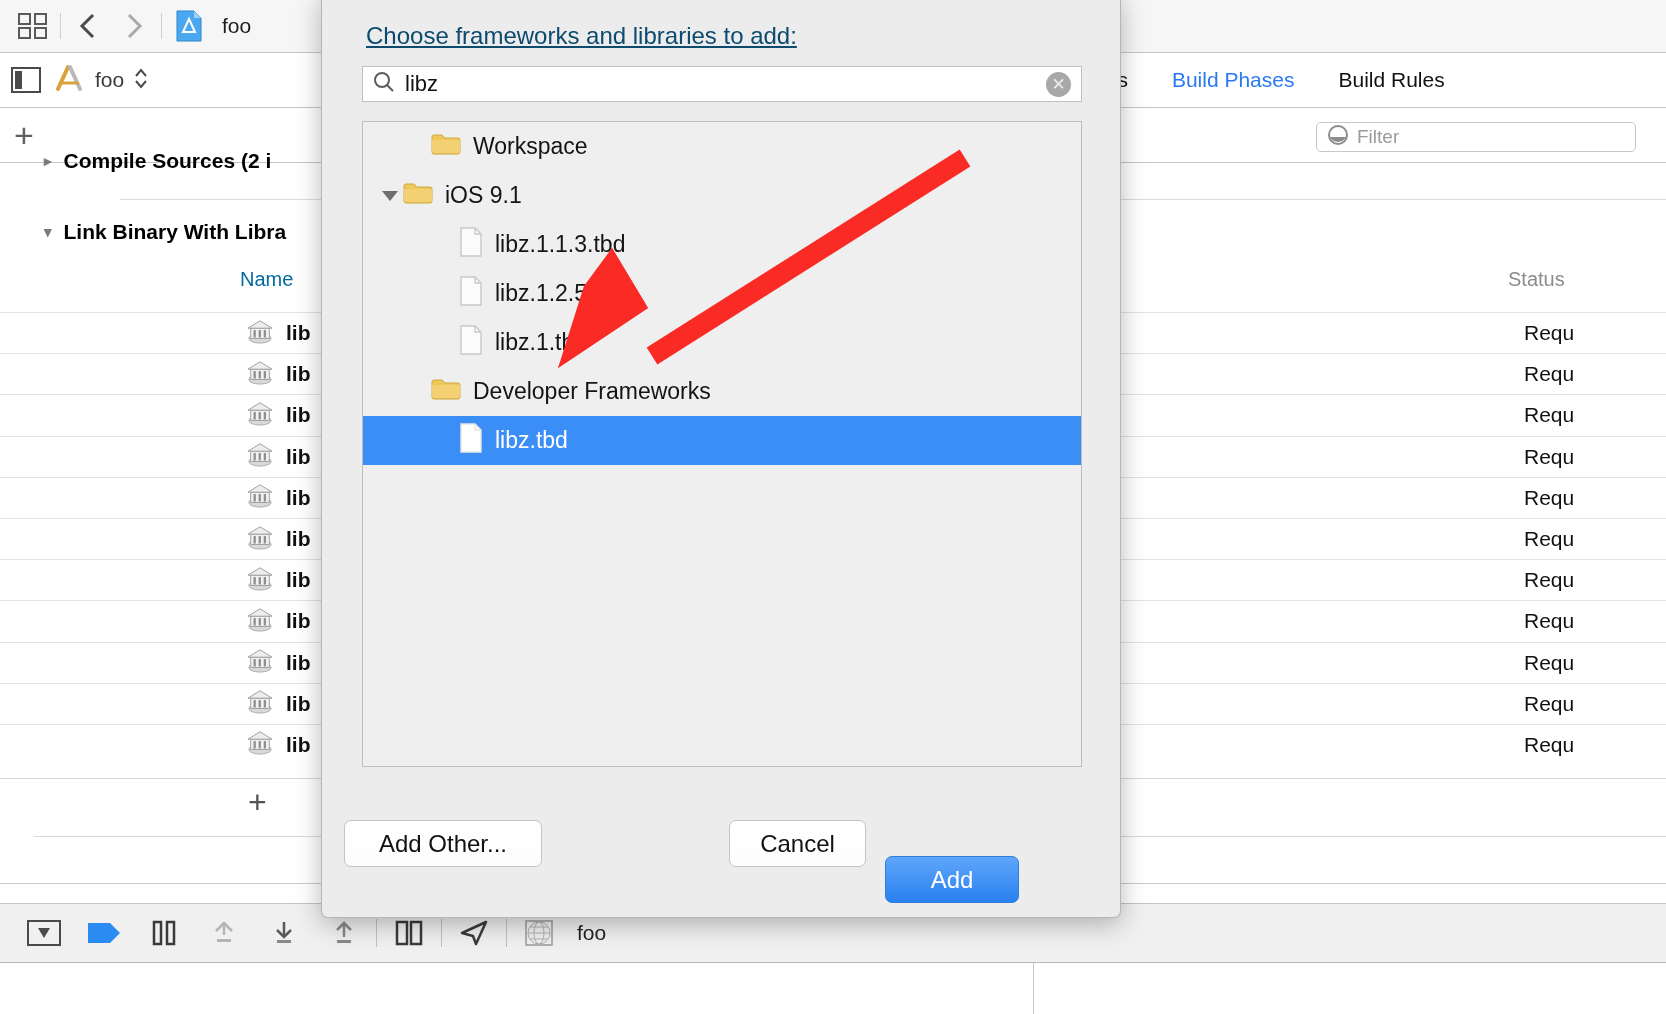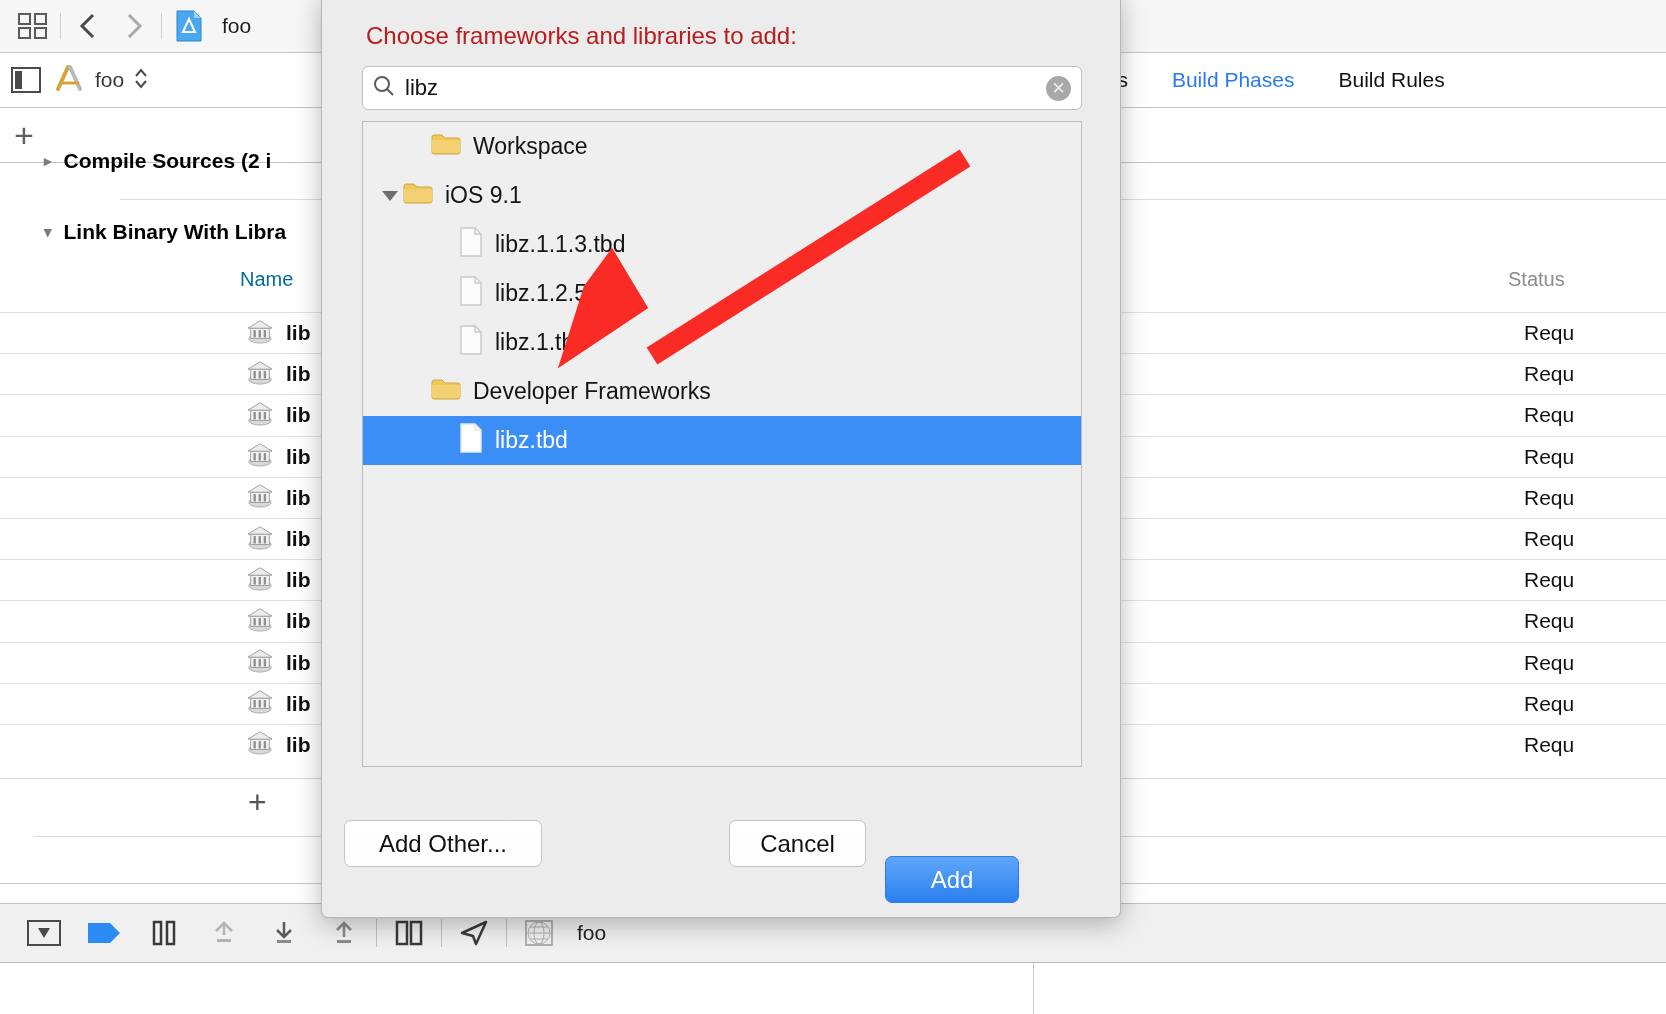--- a/index.html
+++ b/index.html
@@ -104,24 +104,24 @@
   .bottom-white { position: absolute; left: 0; top: 963px; width: 1666px; height: 51px; background: #fff; }
   .bottom-div { position: absolute; left: 1033px; top: 963px; width: 1px; height: 51px; background: #c7c7c7; }
 
   
   .sheet {
     position: absolute; left: 321px; top: -6px; width: 800px; height: 924px;
     background: #ececec; border: 1px solid #b6b6b6; border-top: none;
     box-shadow: 0 6px 26px rgba(0,0,0,.28);
     border-radius: 0 0 7px 7px;
   }
-  .sheet-title { position: absolute; left: 44px; top: 28px; font-size: 24px; color: #b91c1c; }
+  .sheet-title { position: absolute; left: 44px; top: 28px; font-size: 24px; color: #0c4a6e; text-decoration: underline; }
   .search-field {
-    position: absolute; left: 40px; top: 72px; width: 720px; height: 44px;
-    background: #fff; border: 1px solid #c0c0c0; border-radius: 6px;
+    position: absolute; left: 40px; top: 72px; width: 720px; height: 36px;
+    background: #fff; border: 1px solid #c0c0c0; border-radius: 0;
     display: flex; align-items: center; padding: 0 10px; gap: 10px;
   }
   .search-field input {
     border: none; outline: none; flex: 1; font-size: 22px;
     font-family: "Liberation Sans", sans-serif; color: #111; background: transparent;
   }
   .clear-btn {
     width: 25px; height: 25px; border-radius: 50%; background: #a8a8a8;
     color: #ececec; display: flex; align-items: center; justify-content: center;
     font-size: 17px; flex: none;
@@ -220,20 +220,29 @@
   </div>
 
   <div class="tabsbar">
     <div class="tab">Settings</div>
     <div class="tab active">Build Phases</div>
     <div class="tab">Build Rules</div>
   </div>
 
   <div class="addbar">
     <div class="plus-big">+</div>
+    <div class="filter-box">
+      <span>
+        <svg width="22" height="22" viewBox="0 0 22 22">
+          <circle cx="11" cy="11" r="9" fill="none" stroke="#8c8c8c" stroke-width="2"></circle>
+          <path d="M3 13 a9 9 0 0 0 16 0 z" fill="#8c8c8c"></path>
+        </svg>
+      </span>
+      <span>Filter</span>
+    </div>
   </div>
 
   <div class="phase-row-a">
     <span class="disc">▸</span>
     <span>Compile Sources (2 i</span>
   </div>
   <div class="hairline" style="top:199px"></div>
 
   <div class="phase-row-b">
     <span class="disc">▾</span>

